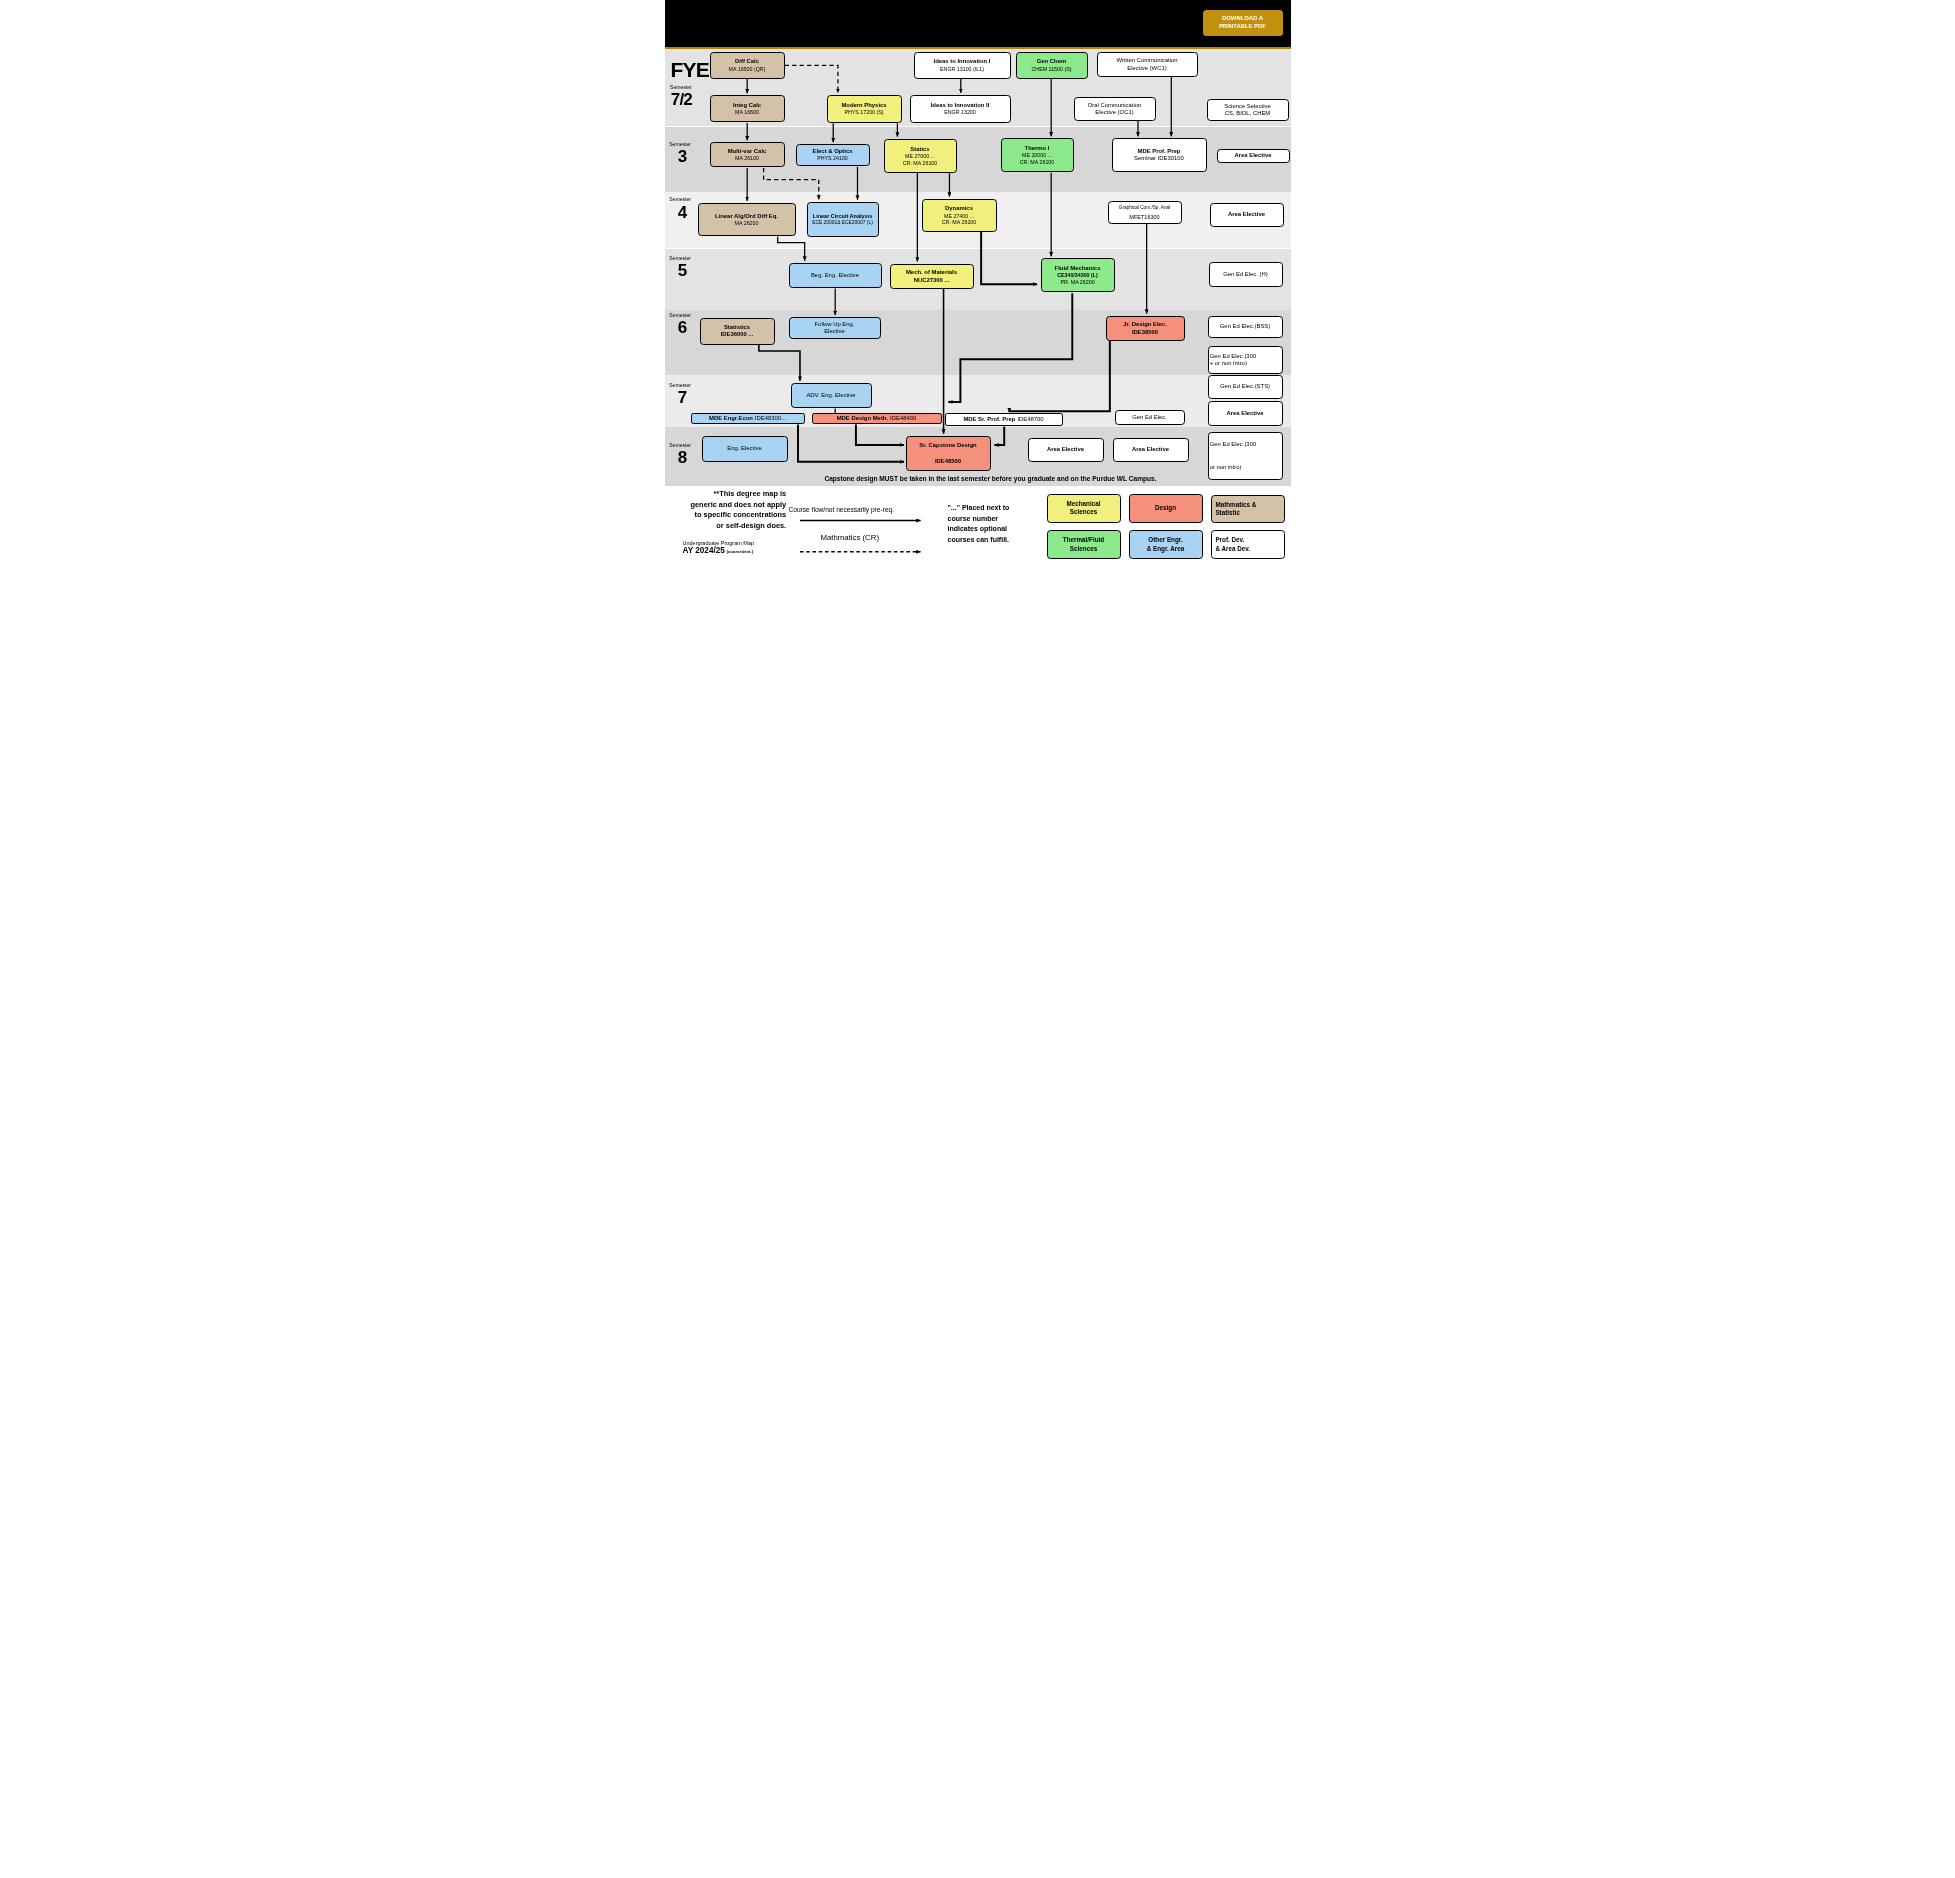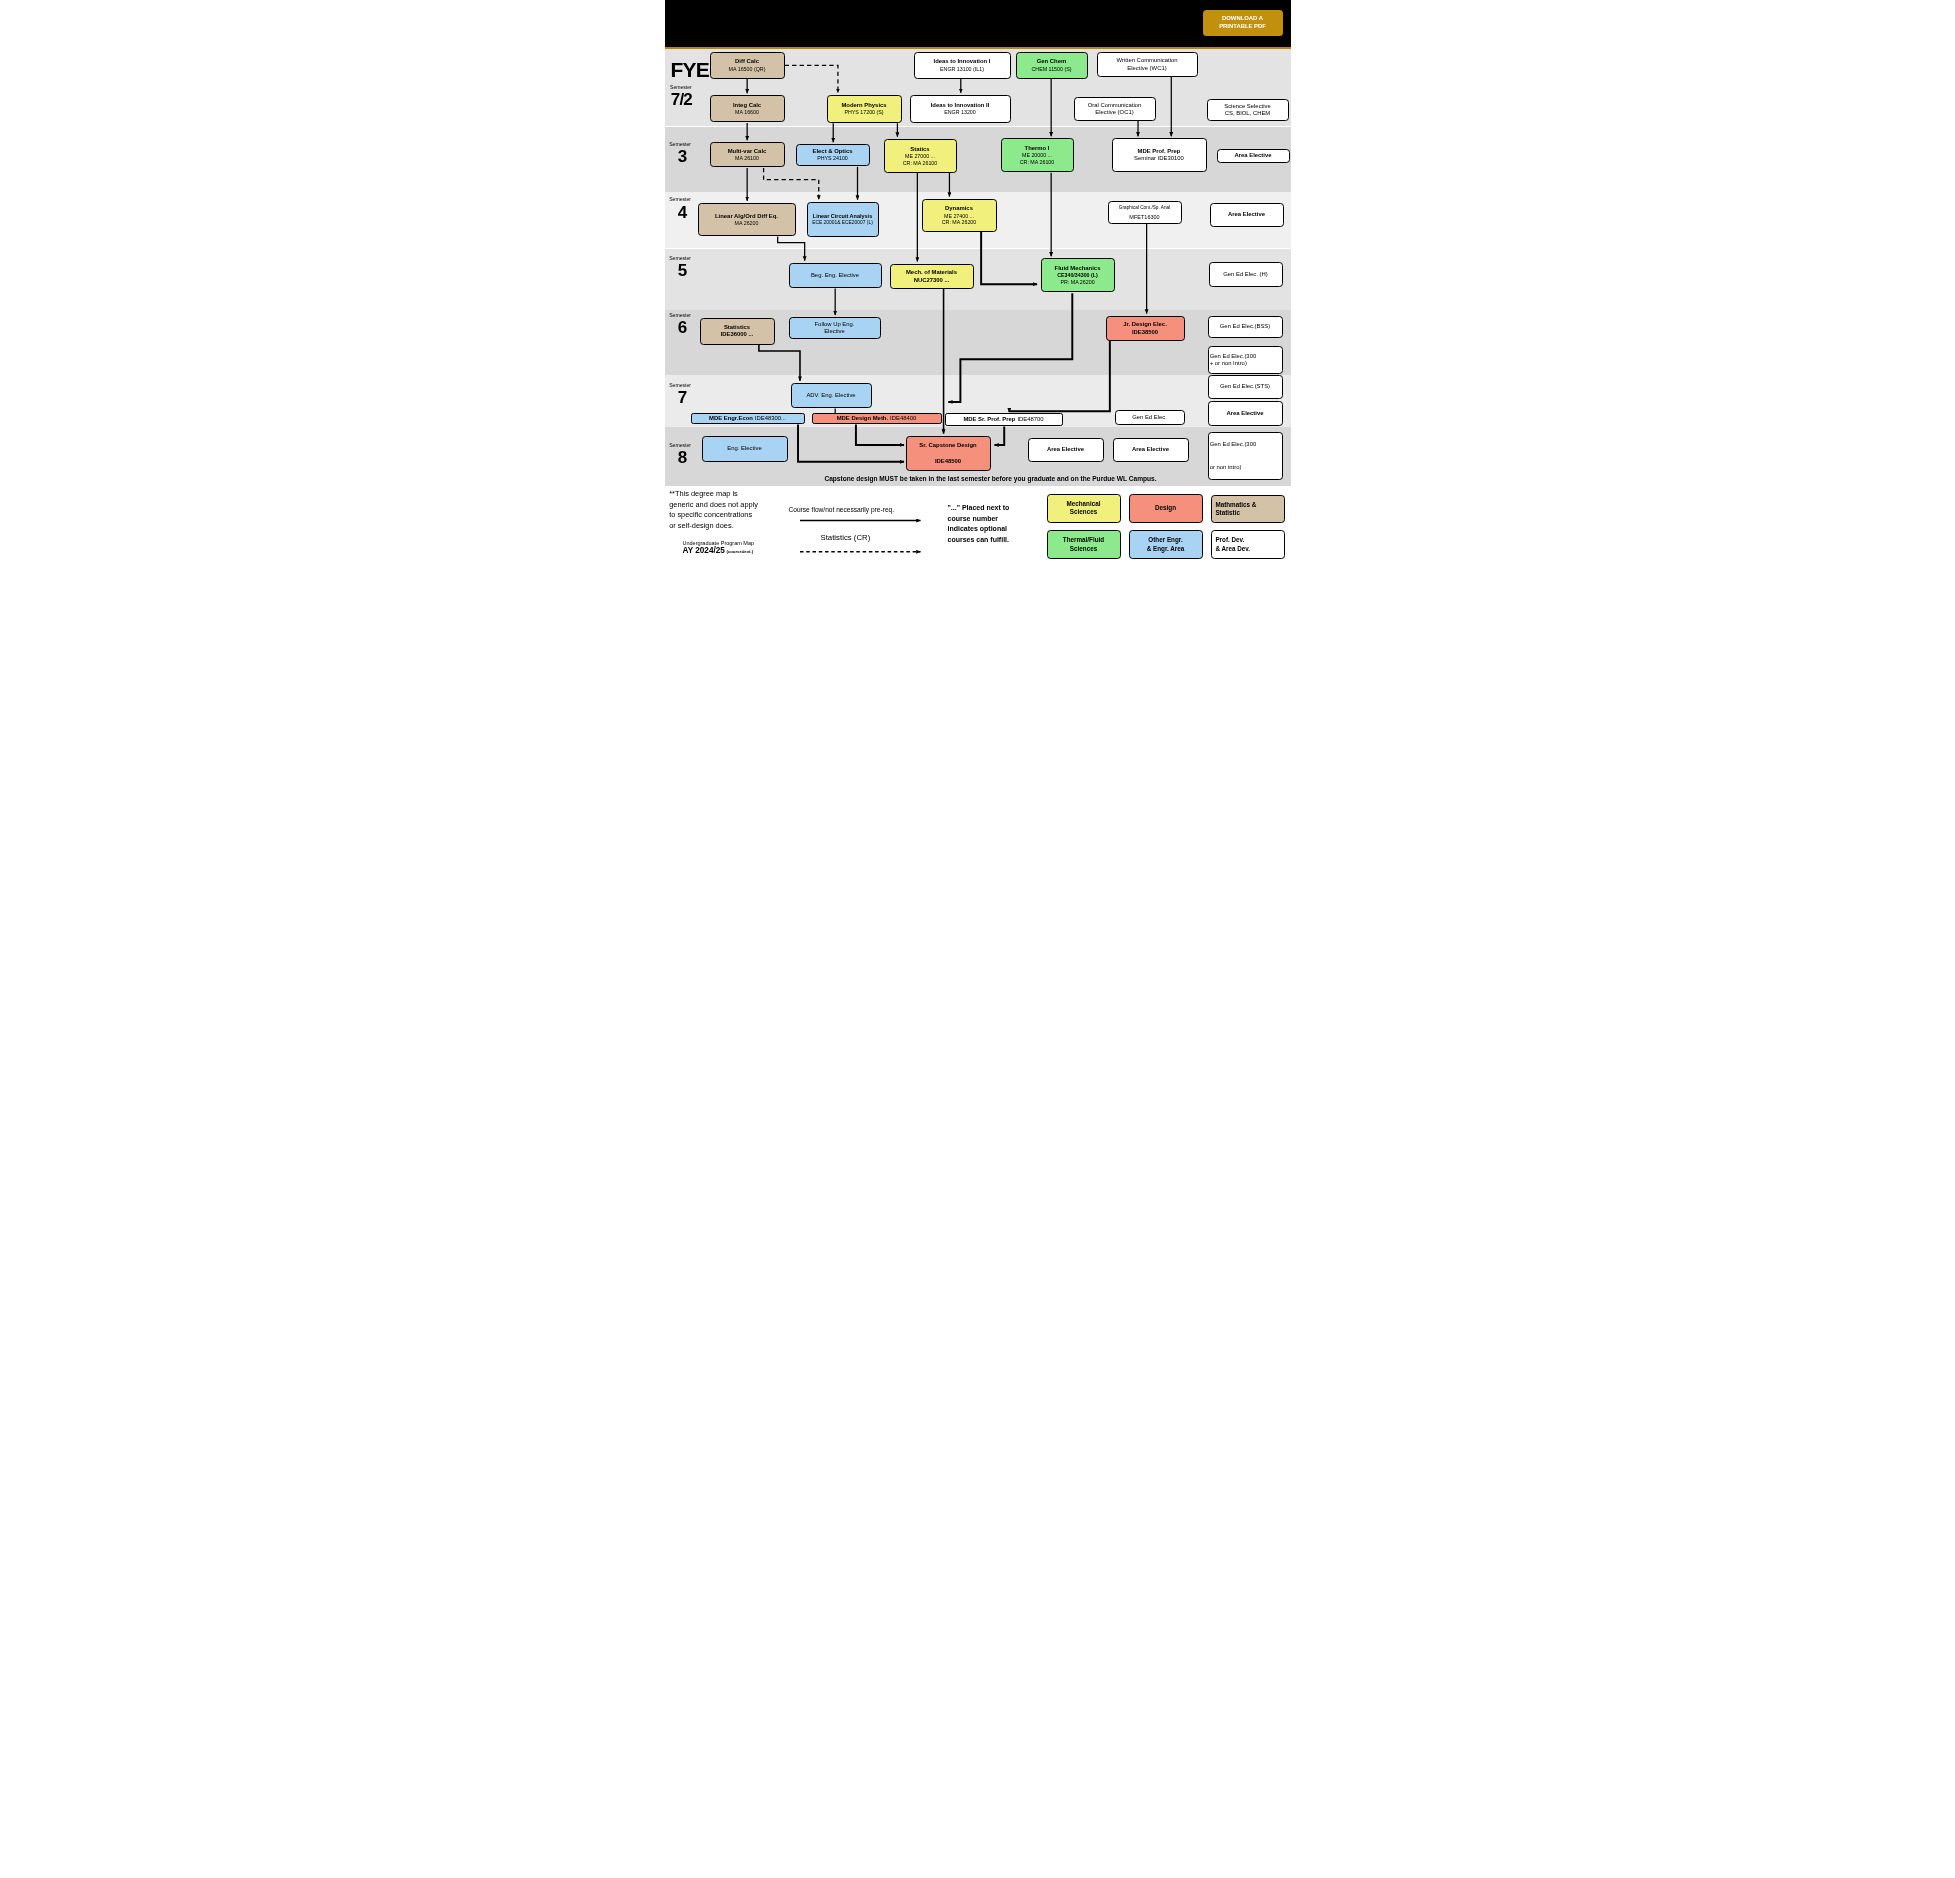--- a/index.html
+++ b/index.html
@@ -44,21 +44,21 @@
   .wht{background:#ffffff;}
   .oneline{flex-direction:row;gap:2px;white-space:nowrap;}
   .oneline .bt,.oneline .bs{font-size:5.9px;}
 
   svg#wires{position:absolute;left:0;top:0;pointer-events:none;}
 
   
   #cap-note{position:absolute;left:109px;top:475px;width:434px;font-size:6.6px;font-weight:bold;text-align:center;}
 
   
-  #map-note{position:absolute;left:4.7px;top:489px;width:117px;font-size:7.4px;font-weight:normal;line-height:10.6px;}
+  #map-note{position:absolute;left:4.7px;top:489px;width:117px;font-size:7.4px;font-weight:bold;line-height:10.6px;text-align:right;}
   #credits{position:absolute;left:18px;top:540px;font-size:5.5px;}
   #credits .ay{font-size:8.2px;font-weight:bold;}
   #credits .ext{font-size:4.3px;font-weight:bold;}
   #flow-label{position:absolute;left:124px;top:506px;width:145px;font-size:6.6px;}
   #coreq-label{position:absolute;left:156px;top:533px;font-size:7.8px;}
   #dots-note{position:absolute;left:283px;top:503px;width:86px;font-size:7px;font-weight:bold;line-height:10.6px;}
   .lg{position:absolute;border:0.8px solid #000;border-radius:3.5px;box-sizing:border-box;display:flex;flex-direction:column;
       align-items:center;justify-content:center;text-align:center;font-weight:bold;font-size:6.3px;line-height:1.3;}
 </style>
 </head>
@@ -317,21 +317,21 @@
     <div>generic and does not apply</div>
     <div>to specific concentrations</div>
     <div>or self-design does.</div>
   </div>
   <div id="credits">
     <div>Undergraduate Program Map</div>
     <div><span class="ay">AY 2024/25</span>
     <span class="ext">(course#ext.)</span></div>
   </div>
   <div id="flow-label">Course flow/not necessarily pre-req.</div>
-  <div id="coreq-label">Statistics (CR)</div>
+  <div id="coreq-label">Mathmatics (CR)</div>
   <div id="dots-note">
     <div>"..." Placed next to</div>
     <div>course number</div>
     <div>indicates optional</div>
     <div>courses can fulfill.</div>
   </div>
 
   <div class="lg" style="left:382px;top:494px;width:74px;height:28.5px;background:#f1f07c">
     <div>Mechanical</div>
     <div>Sciences</div>

